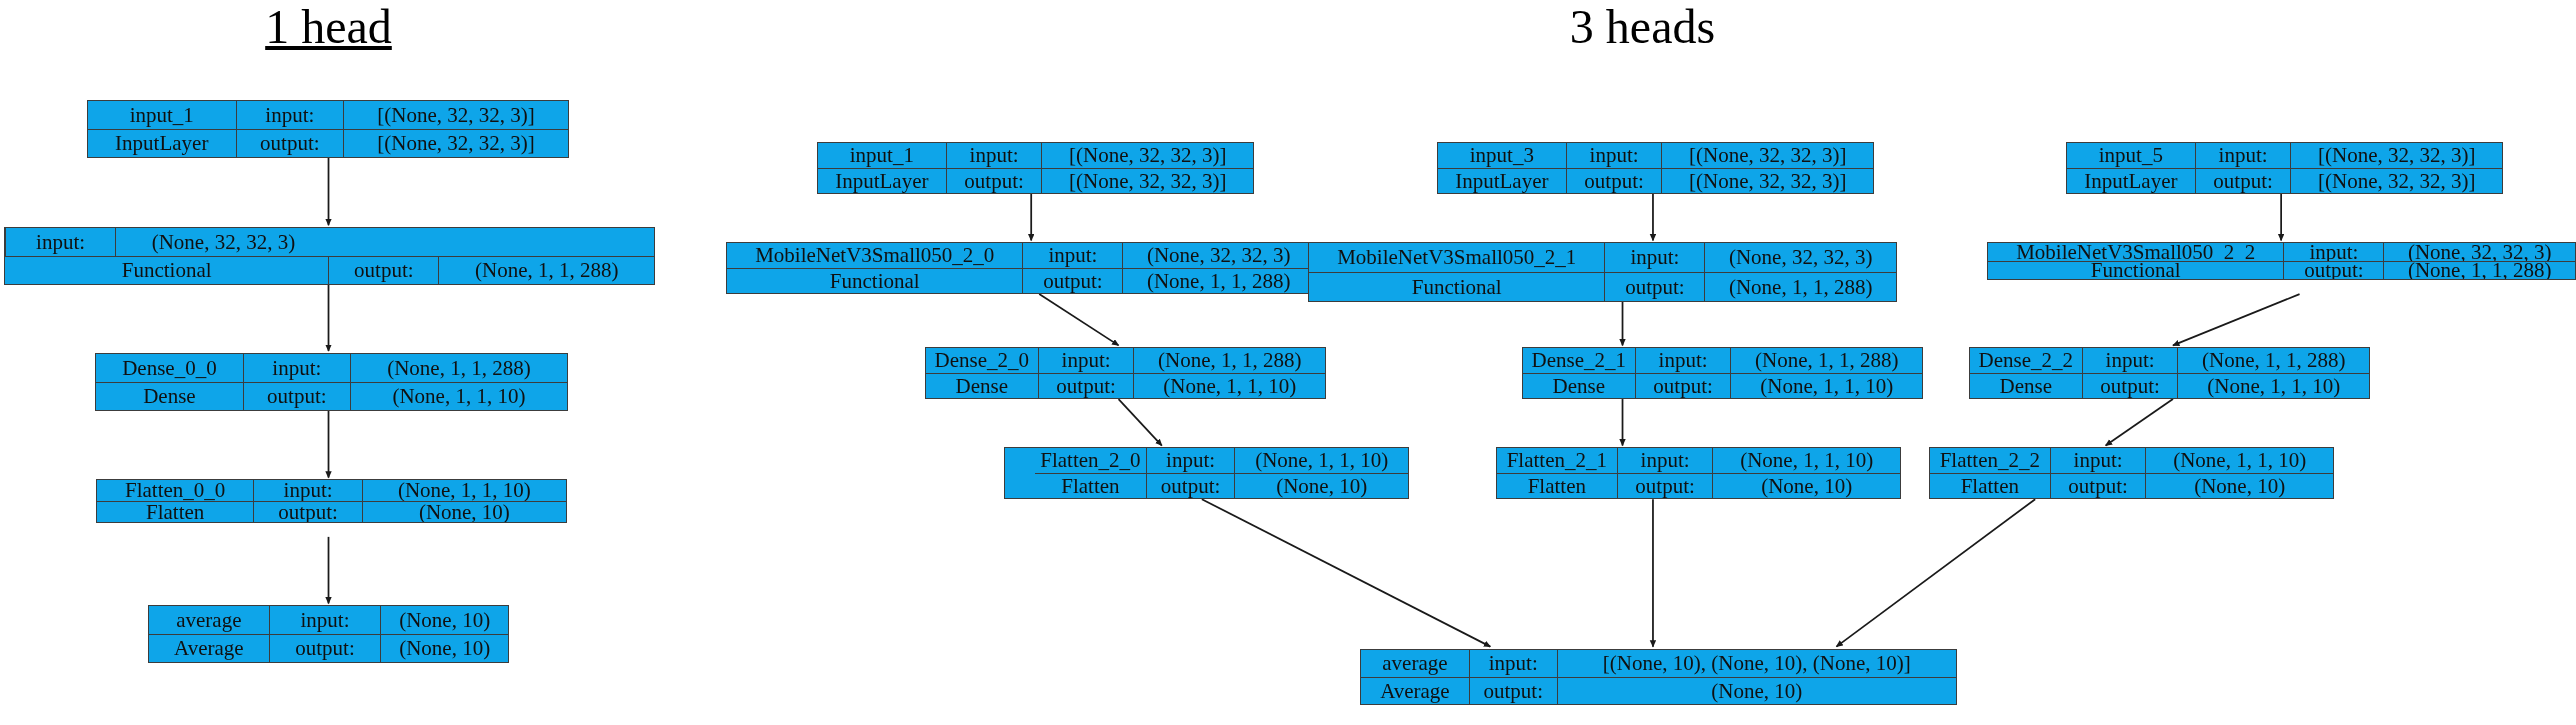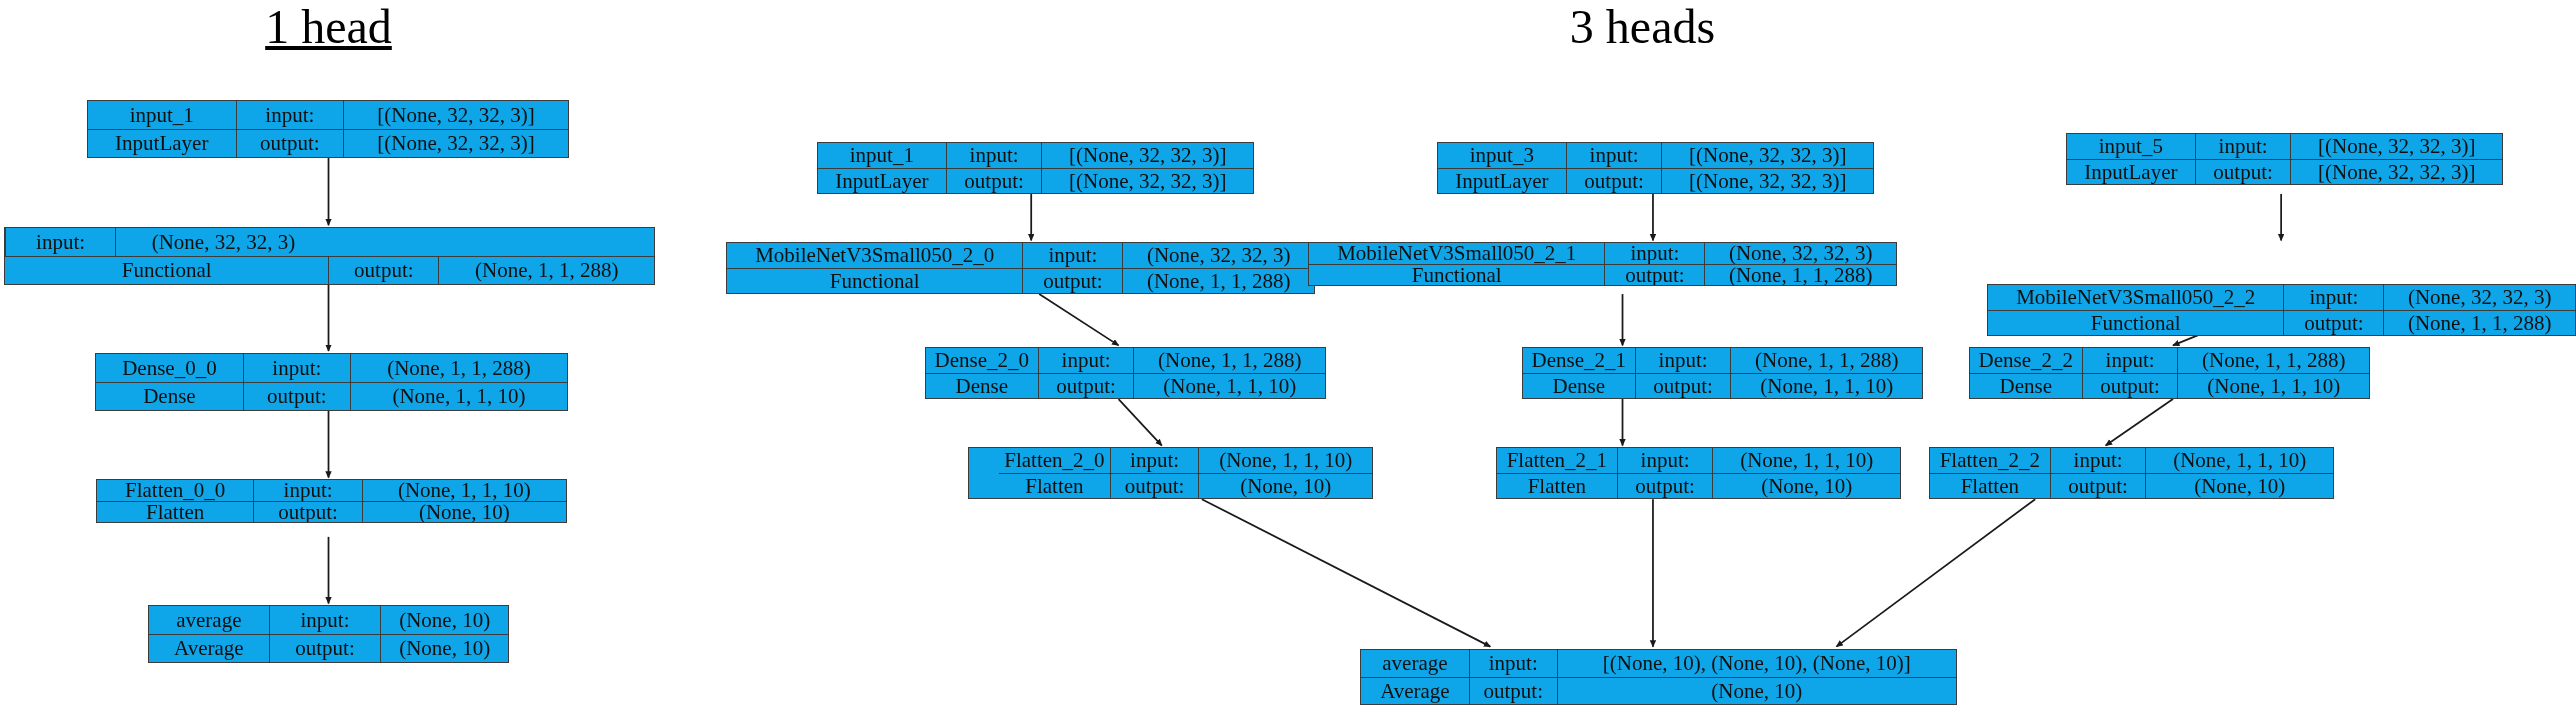--- a/index.html
+++ b/index.html
@@ -160,21 +160,21 @@
           <div class="cell c1" style="flex: 0 0 29.3578%;">input_3</div>
           <div class="cell c2" style="flex: 0 0 22.0183%;">input:</div>
           <div class="cell c3" style="flex: 0 0 48.6239%;">[(None, 32, 32, 3)]</div>
         </div>
         <div class="row second">
           <div class="cell c1" style="flex: 0 0 29.3578%;">InputLayer</div>
           <div class="cell c2" style="flex: 0 0 22.0183%;">output:</div>
           <div class="cell c3" style="flex: 0 0 48.6239%;">[(None, 32, 32, 3)]</div>
         </div>
       </div>
-      <div class="node" style="left: 2066px; top: 133px; width: 437px; height: 52px;">
+      <div class="node" style="left: 2066px; top: 142px; width: 437px; height: 52px;">
         <div class="row">
           <div class="cell c1" style="flex: 0 0 29.3578%;">input_5</div>
           <div class="cell c2" style="flex: 0 0 22.0183%;">input:</div>
           <div class="cell c3" style="flex: 0 0 48.6239%;">[(None, 32, 32, 3)]</div>
         </div>
         <div class="row second">
           <div class="cell c1" style="flex: 0 0 29.3578%;">InputLayer</div>
           <div class="cell c2" style="flex: 0 0 22.0183%;">output:</div>
           <div class="cell c3" style="flex: 0 0 48.6239%;">[(None, 32, 32, 3)]</div>
         </div>
@@ -184,33 +184,33 @@
           <div class="cell c1" style="flex: 0 0 50.3401%;">MobileNetV3Small050_2_0</div>
           <div class="cell c2" style="flex: 0 0 17.0068%;">input:</div>
           <div class="cell c3" style="flex: 0 0 32.6531%;">(None, 32, 32, 3)</div>
         </div>
         <div class="row second">
           <div class="cell c1" style="flex: 0 0 50.3401%;">Functional</div>
           <div class="cell c2" style="flex: 0 0 17.0068%;">output:</div>
           <div class="cell c3" style="flex: 0 0 32.6531%;">(None, 1, 1, 288)</div>
         </div>
       </div>
-      <div class="node" style="left: 1308px; top: 242px; width: 589px; height: 44px;">
+      <div class="node" style="left: 1308px; top: 242px; width: 589px; height: 60px;">
         <div class="row">
           <div class="cell c1" style="flex: 0 0 50.3401%;">MobileNetV3Small050_2_1</div>
           <div class="cell c2" style="flex: 0 0 17.0068%;">input:</div>
           <div class="cell c3" style="flex: 0 0 32.6531%;">(None, 32, 32, 3)</div>
         </div>
         <div class="row second">
           <div class="cell c1" style="flex: 0 0 50.3401%;">Functional</div>
           <div class="cell c2" style="flex: 0 0 17.0068%;">output:</div>
           <div class="cell c3" style="flex: 0 0 32.6531%;">(None, 1, 1, 288)</div>
         </div>
       </div>
-      <div class="node" style="left: 1987px; top: 242px; width: 589px; height: 52px; margin-top: 42px;">
+      <div class="node" style="left: 1987px; top: 242px; width: 589px; height: 38px;">
         <div class="row">
           <div class="cell c1" style="flex: 0 0 50.3401%;">MobileNetV3Small050_2_2</div>
           <div class="cell c2" style="flex: 0 0 17.0068%;">input:</div>
           <div class="cell c3" style="flex: 0 0 32.6531%;">(None, 32, 32, 3)</div>
         </div>
         <div class="row second">
           <div class="cell c1" style="flex: 0 0 50.3401%;">Functional</div>
           <div class="cell c2" style="flex: 0 0 17.0068%;">output:</div>
           <div class="cell c3" style="flex: 0 0 32.6531%;">(None, 1, 1, 288)</div>
         </div>
@@ -244,21 +244,21 @@
           <div class="cell c1" style="flex: 0 0 28%;">Dense_2_2</div>
           <div class="cell c2" style="flex: 0 0 24%;">input:</div>
           <div class="cell c3" style="flex: 0 0 48%;">(None, 1, 1, 288)</div>
         </div>
         <div class="row second">
           <div class="cell c1" style="flex: 0 0 28%;">Dense</div>
           <div class="cell c2" style="flex: 0 0 24%;">output:</div>
           <div class="cell c3" style="flex: 0 0 48%;">(None, 1, 1, 10)</div>
         </div>
       </div>
-      <div class="node" style="left: 968px; top: 447px; width: 405px; height: 52px; padding-left: 30px;">
+      <div class="node" style="left: 1004px; top: 447px; width: 405px; height: 52px; padding-left: 30px;">
         <div class="row">
           <div class="cell c1" style="flex: 0 0 29.703%;">Flatten_2_0</div>
           <div class="cell c2" style="flex: 0 0 23.7624%;">input:</div>
           <div class="cell c3" style="flex: 0 0 46.5347%;">(None, 1, 1, 10)</div>
         </div>
         <div class="row second">
           <div class="cell c1" style="flex: 0 0 29.703%;">Flatten</div>
           <div class="cell c2" style="flex: 0 0 23.7624%;">output:</div>
           <div class="cell c3" style="flex: 0 0 46.5347%;">(None, 10)</div>
         </div>

